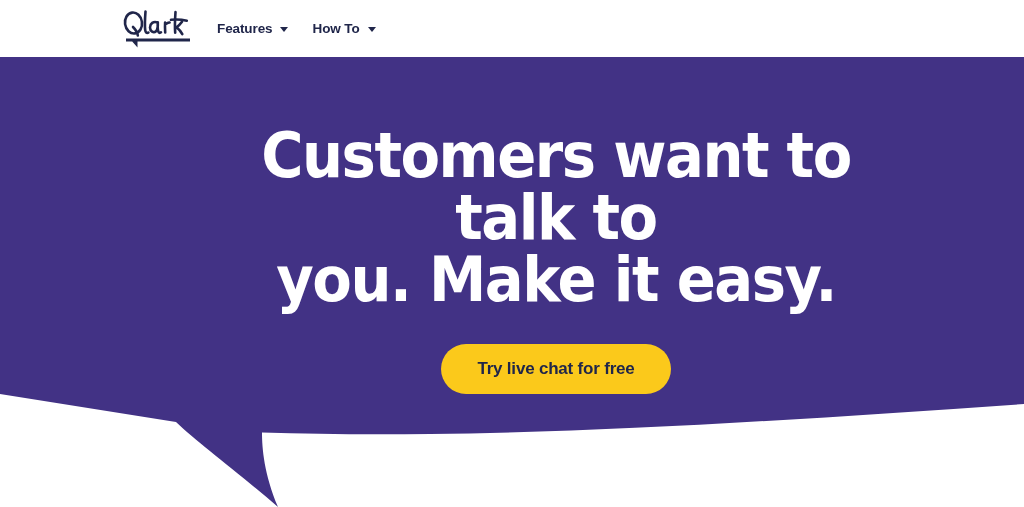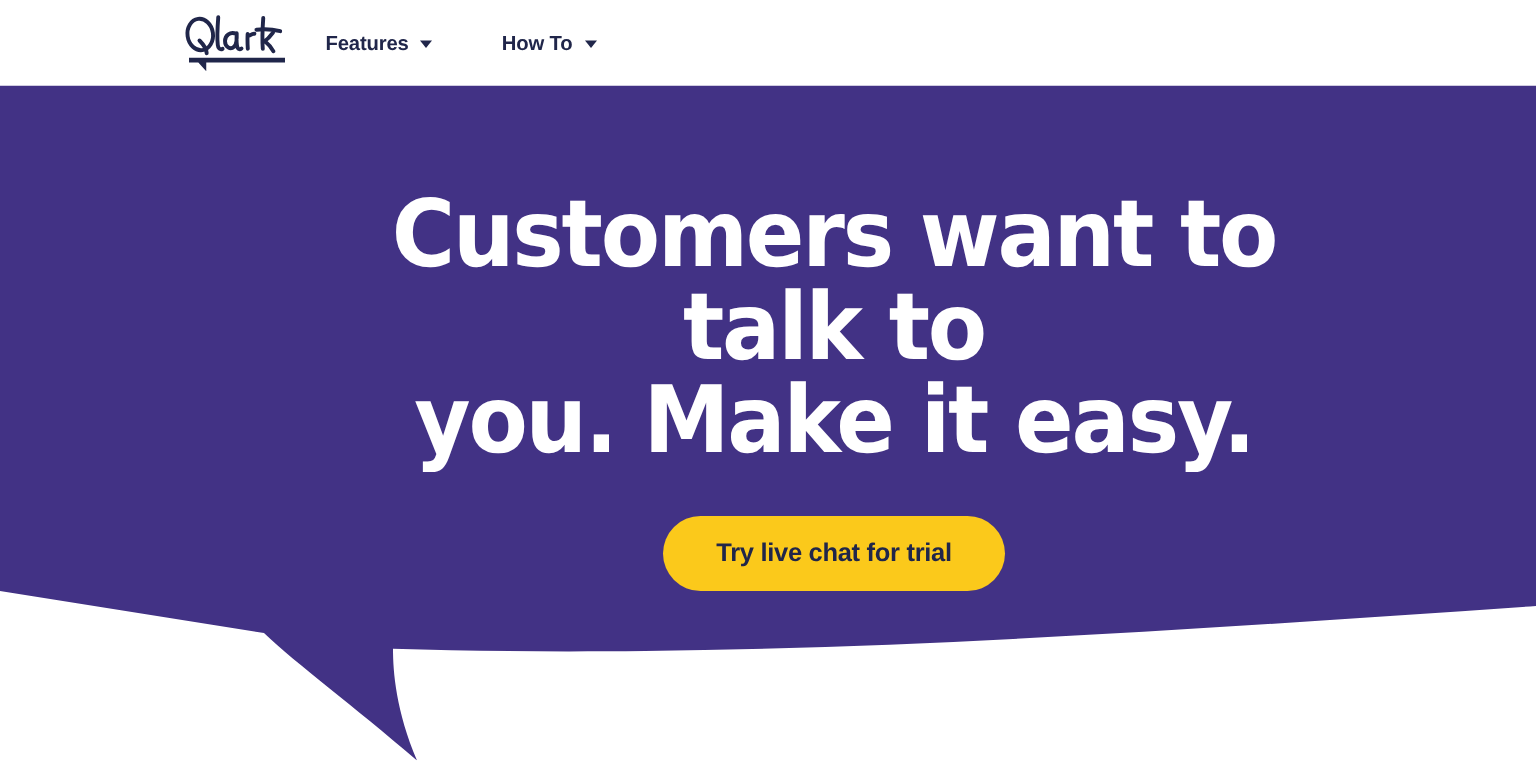--- a/index.html
+++ b/index.html
@@ -28,21 +28,21 @@
   .logo {
     position:absolute; left:120px; top:7px;
     width:76px; height:42px;
     display:block;
   }
 
   
   .nav-left {
     position:absolute; left:217px; top:0;
     height:57px;
-    display:flex; align-items:center; gap:46px;
+    display:flex; align-items:center; gap:24px;
   }
   .nav-item {
     font-size:13.5px;
     font-weight:bold;
     color:#20264a;
     letter-spacing:-0.1px;
     white-space:nowrap;
     cursor:pointer;
     display:flex; align-items:center; gap:8px;
     line-height:1;
@@ -189,17 +189,17 @@
 
     </div>
   </header>
 
   <div class="hero-content">
     <h1 class="headline">
       <span>Customers want to talk to</span><br>
       <span>you. Make it easy.</span>
     </h1>
     <div class="cta-wrap">
-      <button class="btn-cta">Try live chat for trial</button>
+      <button class="btn-cta">Try live chat for free</button>
     </div>
   </div>
 
 </div>
 
 </body></html>

